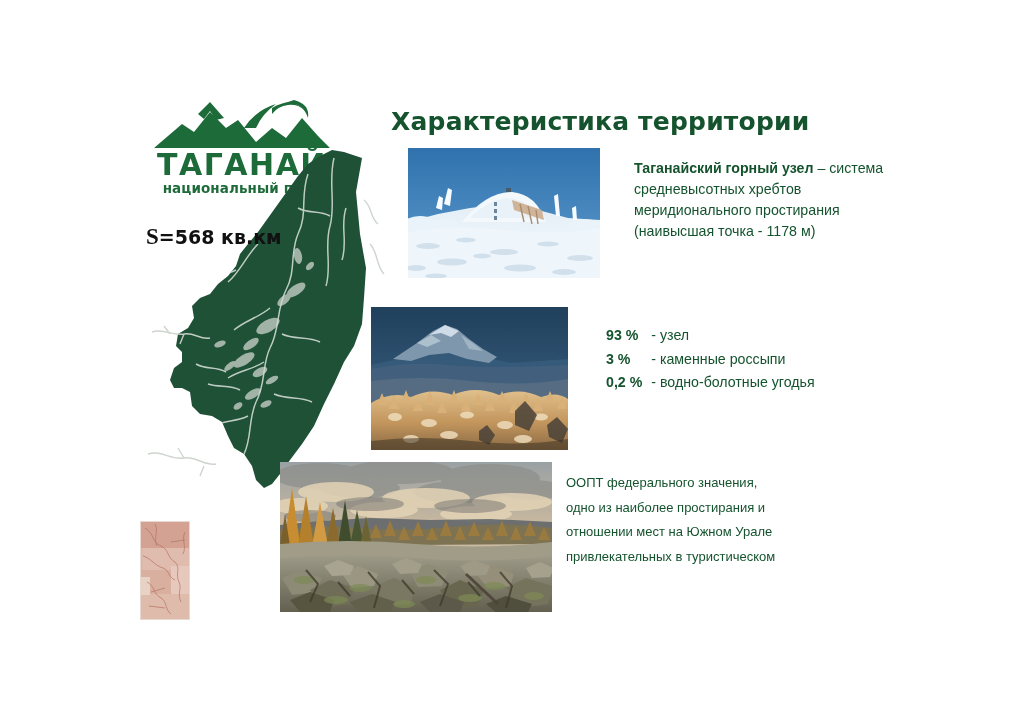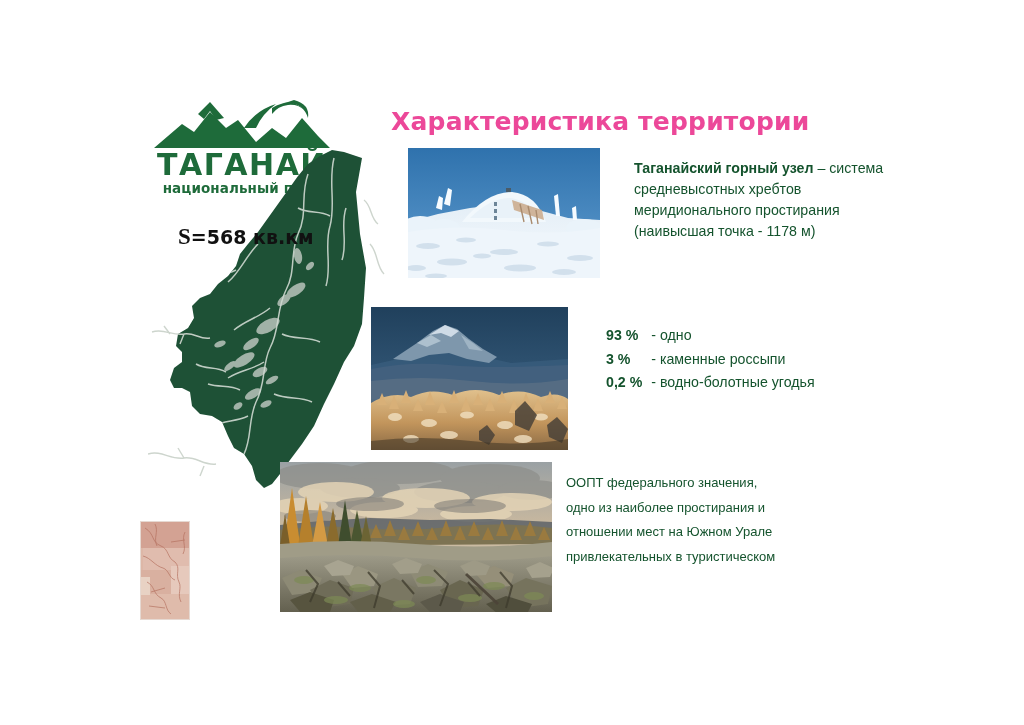--- a/index.html
+++ b/index.html
@@ -56,21 +56,21 @@
     font-weight: bold;
     font-size: 13.5px;
     letter-spacing: 0.1px;
     color: #1e6b3a;
     line-height: 1;
   }
 
   
   #area-caption {
     position: absolute;
-    left: 178px;
+    left: 146px;
     top: 224px;
     font-size: 19px;
     font-weight: bold;
     color: #111111;
     white-space: nowrap;
     z-index: 6;
   }
   #area-caption .sym {
     font-family: "Liberation Serif", serif;
     font-size: 23px;
@@ -105,21 +105,21 @@
   }
 
   
   #title {
     position: absolute;
     left: 391px;
     top: 107px;
     font-family: "DejaVu Sans", sans-serif;
     font-size: 25px;
     font-weight: bold;
-    color: #ec4899;
+    color: #14532d;
     letter-spacing: 0.2px;
     white-space: nowrap;
   }
 
   
   .photo {
     position: absolute;
     overflow: hidden;
     z-index: 4;
   }
@@ -532,21 +532,21 @@
   <div class="textblock" id="block-massif">
     <span class="lead">Таганайский горный узел</span><span> – </span><span>система средневысотных хребтов меридионального простирания</span><br>
     <span>(наивысшая точка - 1178 м)</span>
   </div>
 
   <div class="textblock" id="block-stats">
     <table>
       <tbody>
         <tr>
           <td class="pct">93 %</td>
-          <td>- одно</td>
+          <td>- узел</td>
         </tr>
         <tr>
           <td class="pct">3 %</td>
           <td>- каменные россыпи</td>
         </tr>
         <tr>
           <td class="pct">0,2 %</td>
           <td>- водно-болотные  угодья</td>
         </tr>
       </tbody>

